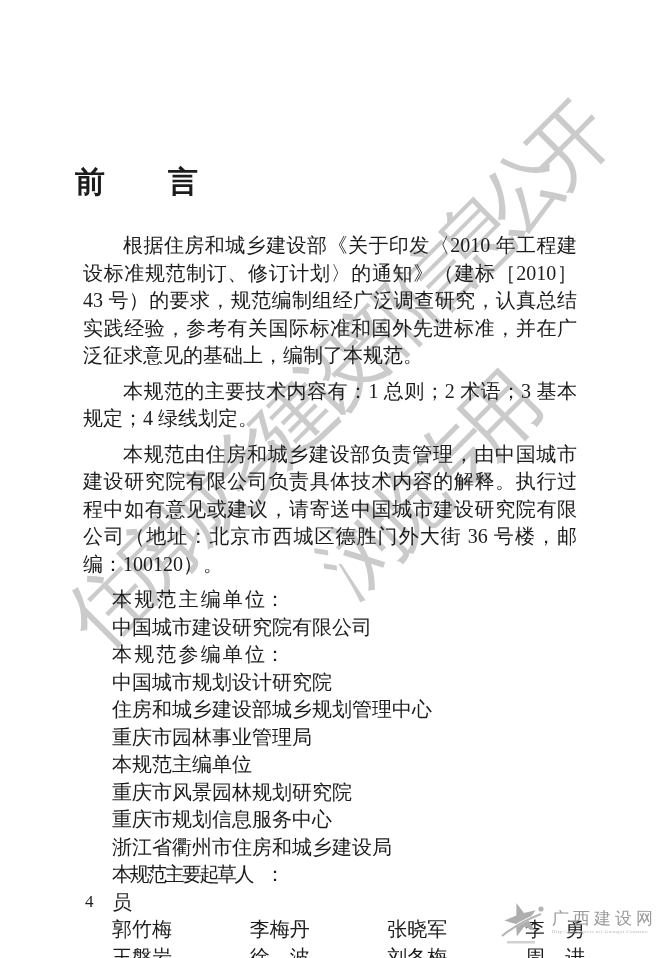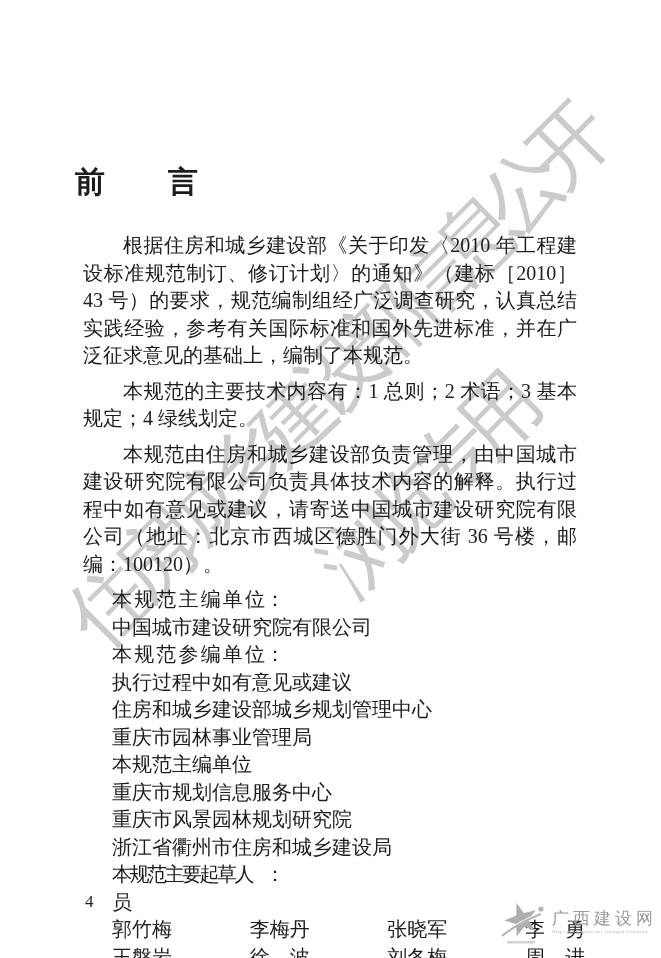--- a/index.html
+++ b/index.html
@@ -119,26 +119,26 @@
         <div class="unit-line">中国城市建设研究院有限公司</div>
       </div>
     </div>
 
     <div class="row">
       <div class="row-label">
         <span class="lbl">本规范参编单位</span>
           <span class="col">：</span>
       </div>
       <div class="row-values">
-        <div class="unit-line">执行过程中如有意见或建议</div>
+        <div class="unit-line">中国城市规划设计研究院</div>
         <div class="unit-line">住房和城乡建设部城乡规划管理中心</div>
         <div class="unit-line">重庆市园林事业管理局</div>
         <div class="unit-line">本规范主编单位</div>
+        <div class="unit-line">重庆市风景园林规划研究院</div>
         <div class="unit-line">重庆市规划信息服务中心</div>
-        <div class="unit-line">重庆市风景园林规划研究院</div>
         <div class="unit-line">浙江省衢州市住房和城乡建设局</div>
       </div>
     </div>
 
     <div class="row">
       <div class="row-label">
         <span class="lbl tight">本规范主要起草人员</span>
           <span class="col">：</span>
       </div>
       <div class="row-values">

